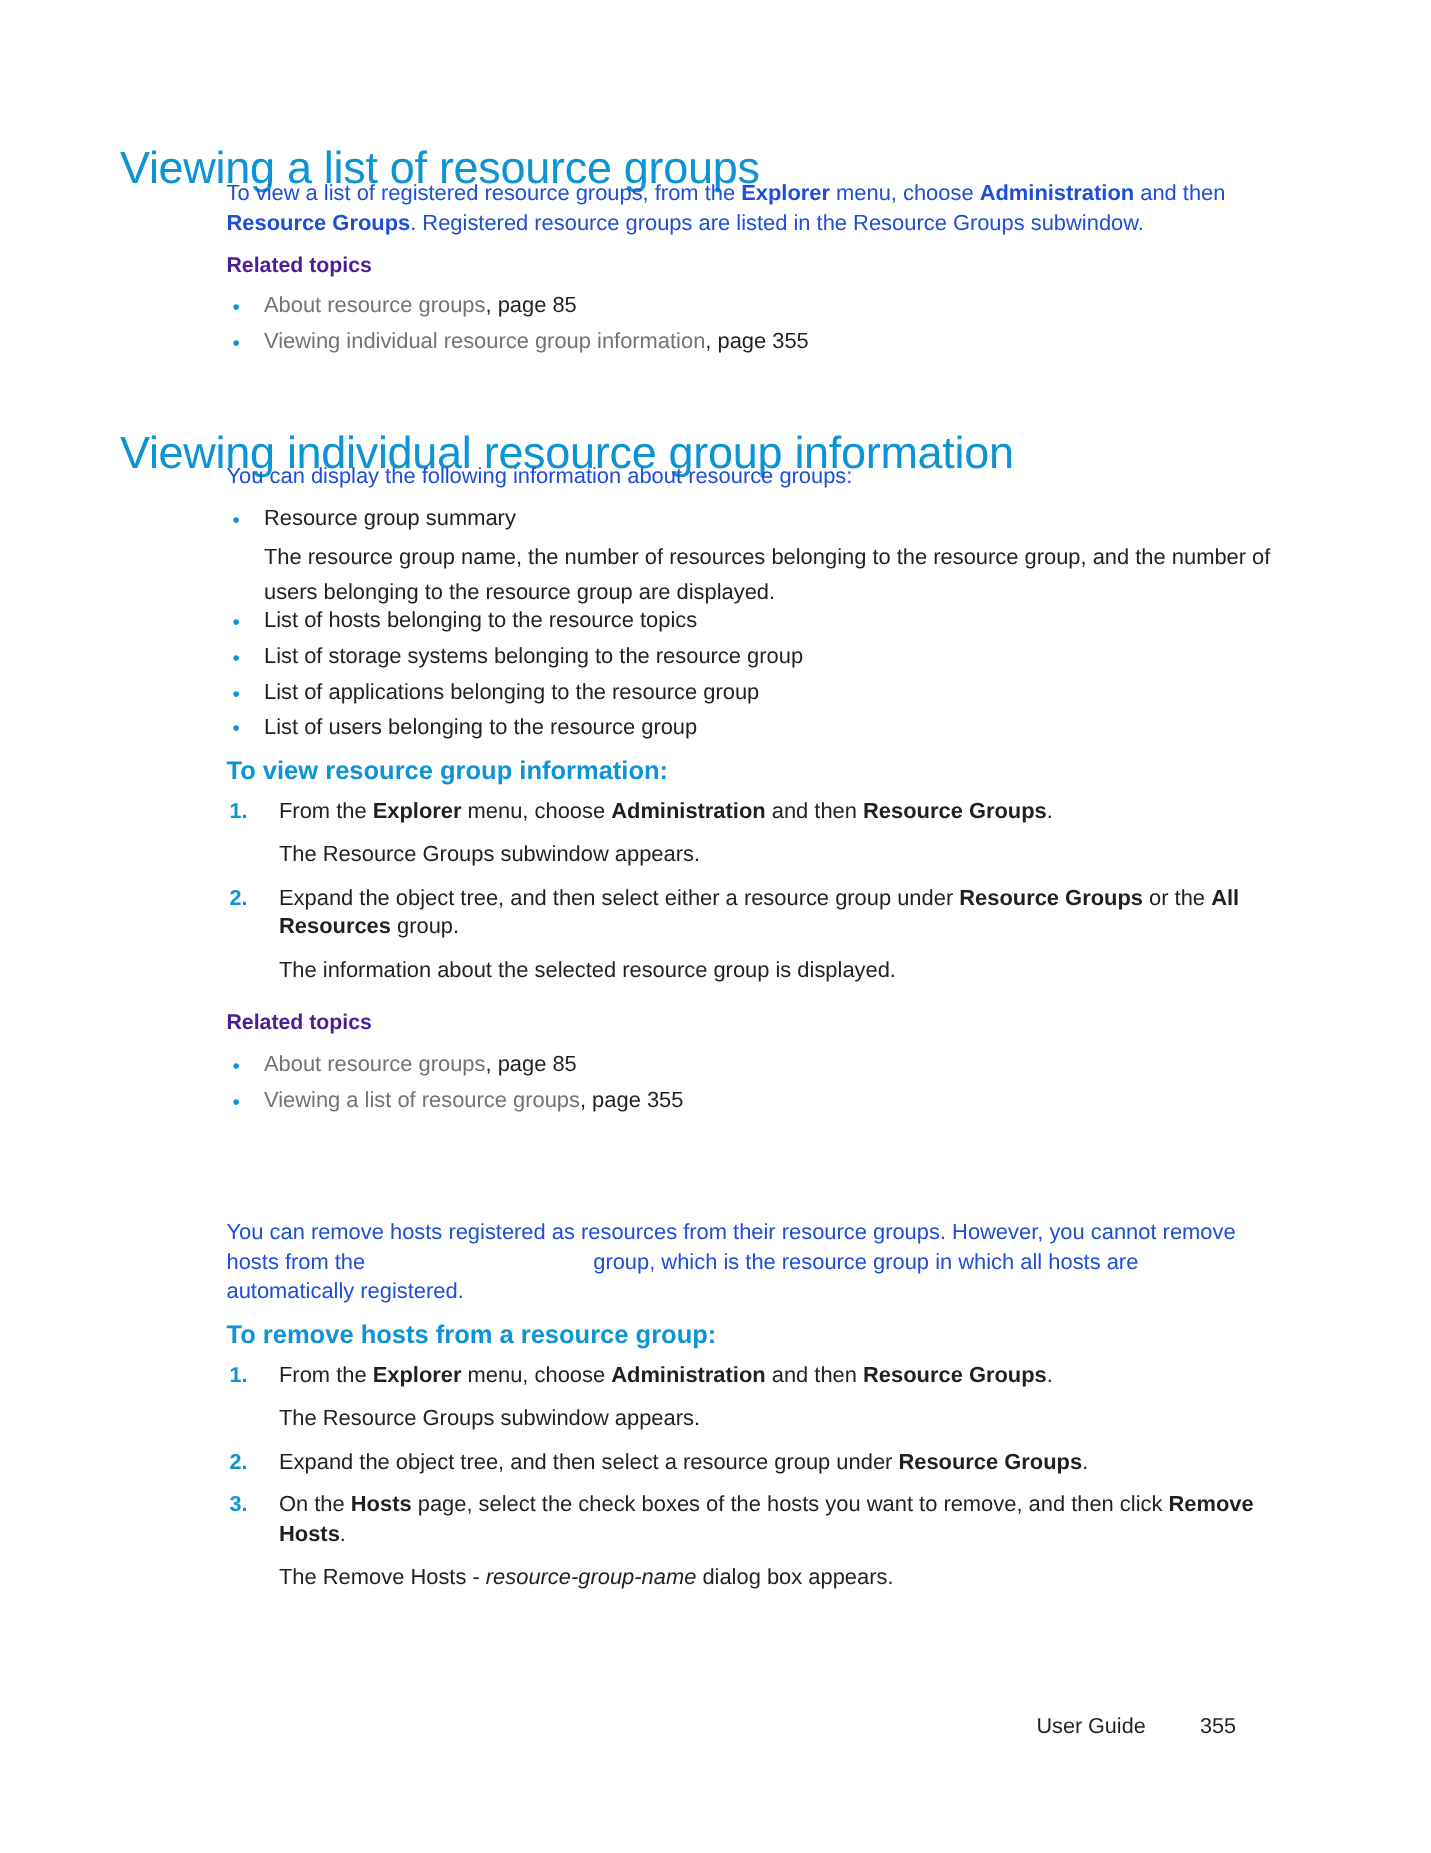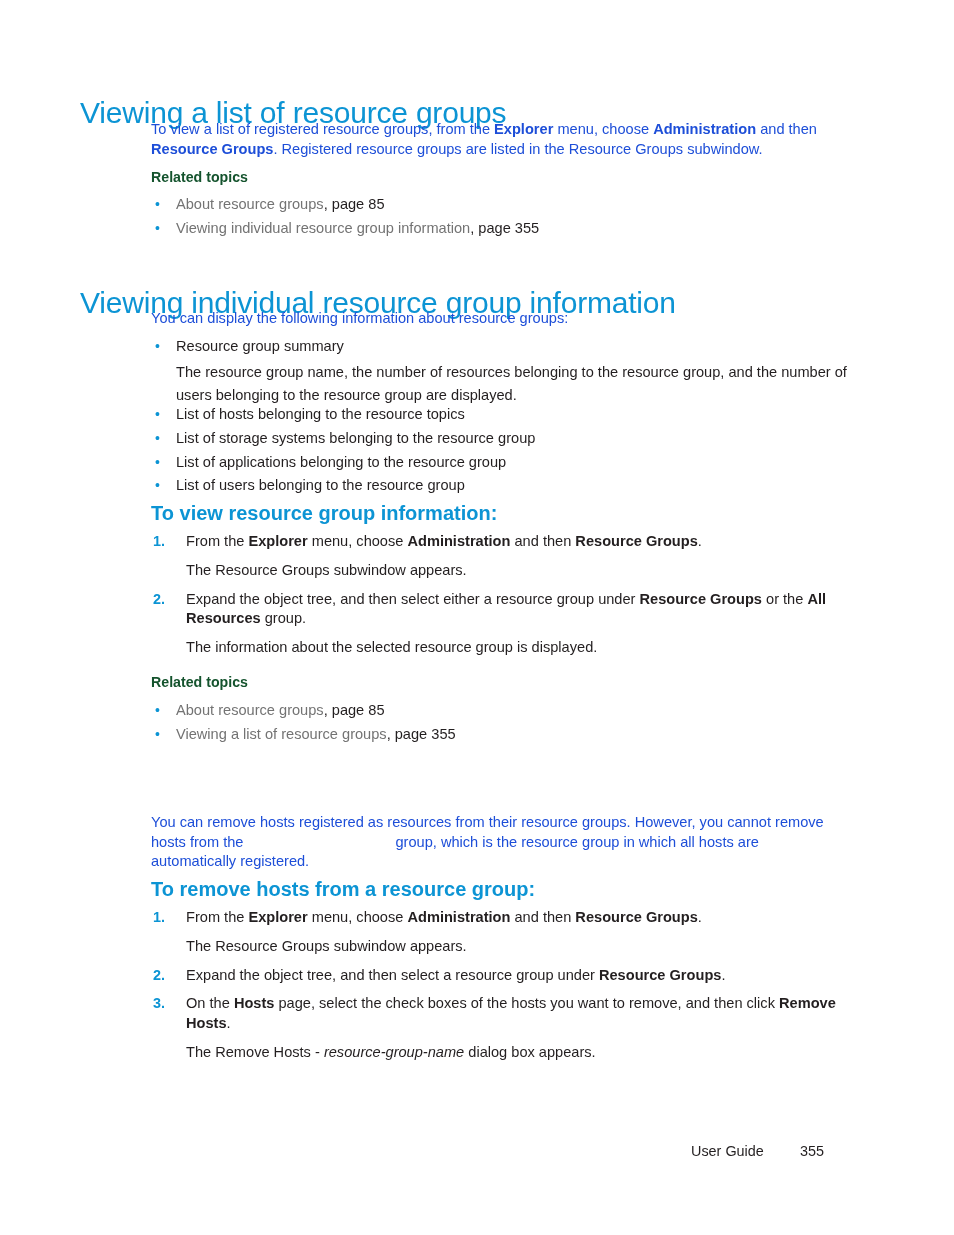--- a/index.html
+++ b/index.html
@@ -48,28 +48,28 @@
 
   .body-col p {
     margin: 0;
   }
 
   .subhead {
     position: absolute;
     left: 151px;
     font-size: 14.2px;
     font-weight: bold;
-    color: #14532d;
+    color: #4c1d95;
     line-height: 19px;
   }
 
   .subhead-blue {
     position: absolute;
     left: 151px;
-    font-size: 20px;
+    font-size: 17px;
     font-weight: bold;
     color: #0c94d4;
     line-height: 19px;
   }
 
   
   .topic-list {
     position: absolute;
     left: 151px;
     width: 700px;

